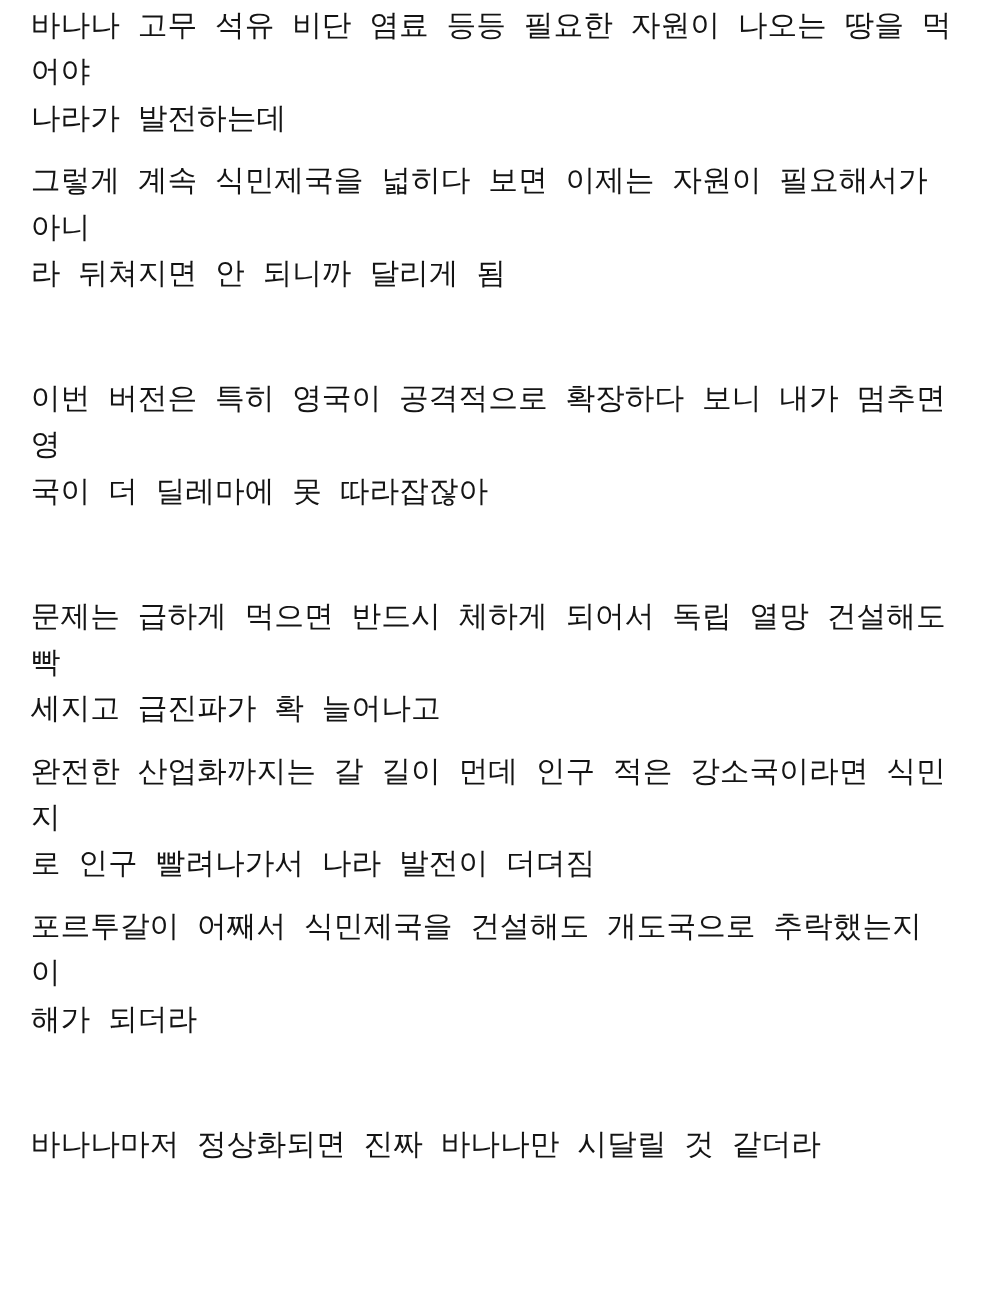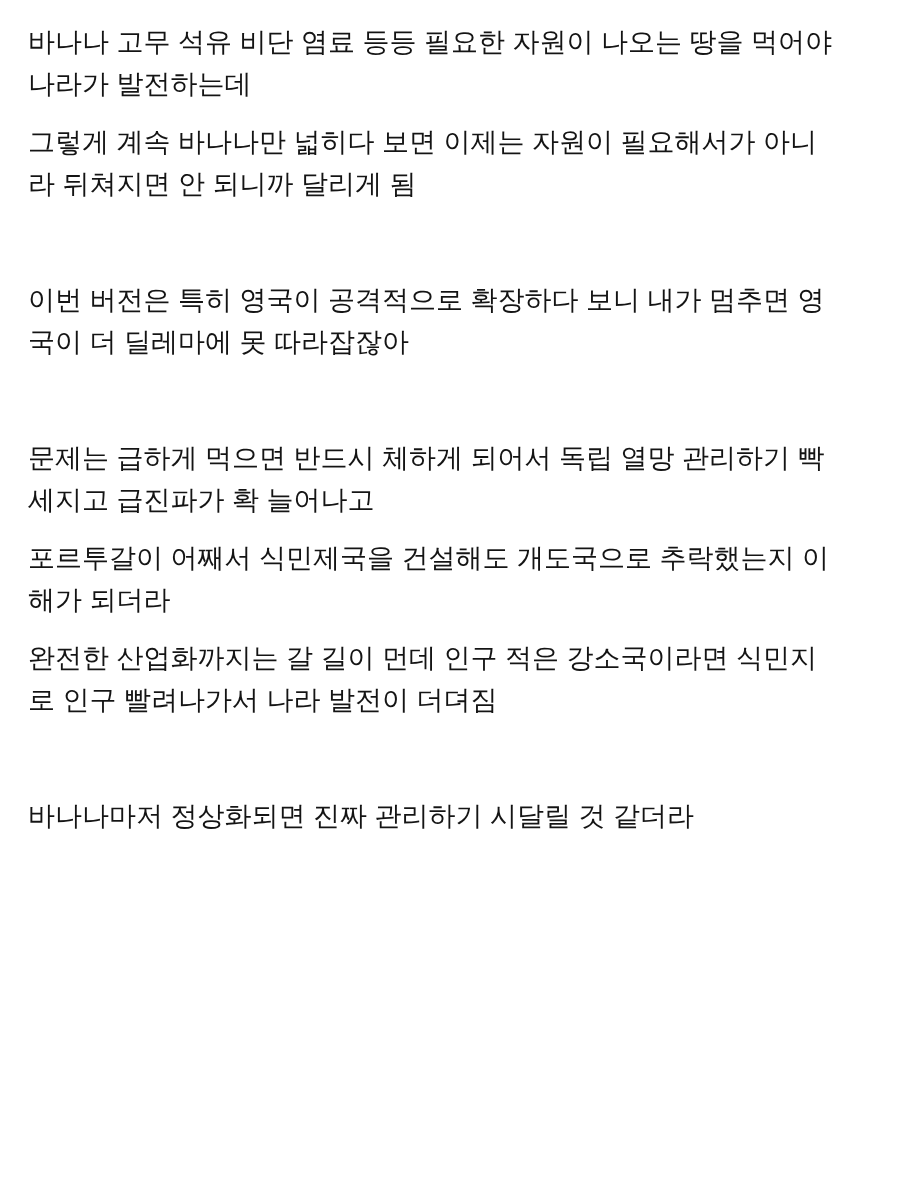--- a/index.html
+++ b/index.html
@@ -15,42 +15,43 @@
   .post {
     box-sizing: border-box;
     width: 900px;
     padding: 5px 28px 10px 28px;
     font-size: 27px;
     line-height: 42px;
     color: #141414;
     font-weight: 400;
   }
   .para {
-    margin: 16px 0 15px 0;
+    margin: 0 0 15px 0;
     white-space: pre-line;
     word-break: break-all;
+    font-family: Liberation Mono, monospace;
   }
   .para.blank {
     min-height: 42px;
   }
 </style>
 </head>
 <body style="background: rgb(255, 255, 255);">
 
 <main class="post" id="post-body" style="color: rgb(20, 20, 20);">
     <p class="para">바나나 고무 석유 비단 염료 등등 필요한 자원이 나오는 땅을 먹어야
 나라가 발전하는데</p>
-    <p class="para">그렇게 계속 바나나만 넓히다 보면 이제는 자원이 필요해서가 아니
+    <p class="para">그렇게 계속 식민제국을 넓히다 보면 이제는 자원이 필요해서가 아니
 라 뒤쳐지면 안 되니까 달리게 됨</p>
     <p class="para blank"></p>
     <p class="para">이번 버전은 특히 영국이 공격적으로 확장하다 보니 내가 멈추면 영
 국이 더 딜레마에 못 따라잡잖아</p>
     <p class="para blank"></p>
-    <p class="para">문제는 급하게 먹으면 반드시 체하게 되어서 독립 열망 관리하기 빡
+    <p class="para">문제는 급하게 먹으면 반드시 체하게 되어서 독립 열망 건설해도 빡
 세지고 급진파가 확 늘어나고</p>
+    <p class="para">완전한 산업화까지는 갈 길이 먼데 인구 적은 강소국이라면 식민지
+로 인구 빨려나가서 나라 발전이 더뎌짐</p>
     <p class="para">포르투갈이 어째서 식민제국을 건설해도 개도국으로 추락했는지 이
 해가 되더라</p>
-    <p class="para">완전한 산업화까지는 갈 길이 먼데 인구 적은 강소국이라면 식민지
-로 인구 빨려나가서 나라 발전이 더뎌짐</p>
     <p class="para blank"></p>
-    <p class="para">바나나마저 정상화되면 진짜 관리하기 시달릴 것 같더라</p>
+    <p class="para">바나나마저 정상화되면 진짜 바나나만 시달릴 것 같더라</p>
     <p class="para blank"></p>
   </main>
 
 </body></html>

